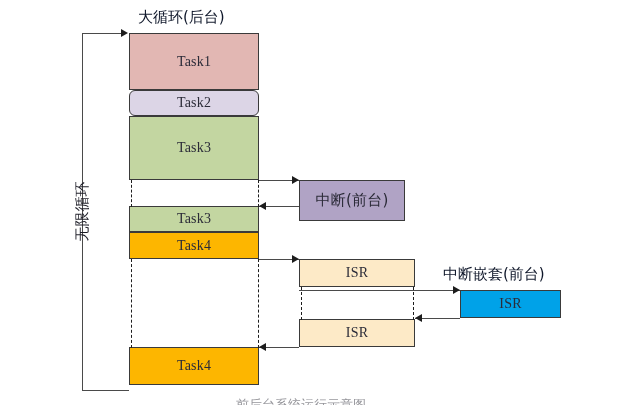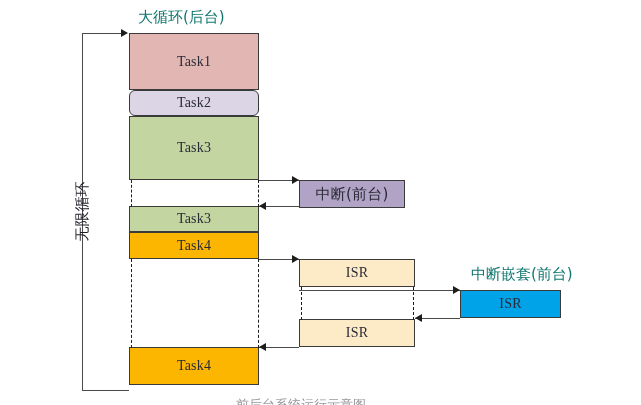--- a/index.html
+++ b/index.html
@@ -27,21 +27,21 @@
     display: flex;
     align-items: center;
     justify-content: center;
     color: #2b2b38;
     font-size: 14px;
     letter-spacing: 0.2px;
     white-space: nowrap;
   }
   .label {
     position: absolute;
-    color: #0f766e;
+    color: #0f172a;
     font-size: 15px;
     white-space: nowrap;
   }
   .label-cn {
     font-family: "DejaVu Sans", "Liberation Sans", sans-serif;
     font-size: 15px;
   }
   .gap {
     position: absolute;
     box-sizing: border-box;
@@ -106,21 +106,21 @@
   <div>
     <div class="hline" id="loop-top" style="left: 82px; top: 33px; width: 41px;"></div>
     <div class="vline" id="loop-left" style="left: 82px; top: 33px; height: 357px;"></div>
     <div class="hline" id="loop-bottom" style="left: 82px; top: 390px; width: 47px;"></div>
     <div class="arrow-r" id="loop-arrow" style="left: 121px; top: 29px;"></div>
     <div class="loop-text" id="loop-label" style="left: 42px; top: 201.5px; width: 80px; text-align: center;">无限循环</div>
   </div>
 
   <div class="label label-cn" style="left:138px; top:8px;">大循环(后台)</div>
 
-  <div class="label label-cn" style="left:443px; top:265px;margin-left:28px;">中断嵌套(前台)</div>
+  <div class="label label-cn" style="left:443px; top:265px;">中断嵌套(前台)</div>
 
   <div id="gaps-layer">
       <div class="gap" style="left: 129px; top: 180px; width: 130px; height: 26px;"></div>
       <div class="gap" style="left: 129px; top: 259px; width: 130px; height: 88px;"></div>
       <div class="gap" style="left: 299px; top: 287px; width: 116px; height: 32px;"></div>
     </div>
   <div id="transitions-layer">
       <div class="hline" style="left: 259px; top: 180px; width: 40px;"></div>
       <div class="arrow-r" style="left: 292px; top: 176px;"></div>
       <div class="hline" style="left: 259px; top: 206px; width: 40px;"></div>
@@ -136,21 +136,21 @@
     </div>
   <div id="blocks-layer">
       <div class="box" style="left: 129px; top: 33px; width: 130px; height: 57px; background: rgb(226, 183, 179);">Task1</div>
       <div class="box" style="left: 129px; top: 90px; width: 130px; height: 26px; background: rgb(220, 213, 230); border-radius: 6px;">Task2</div>
       <div class="box" style="left: 129px; top: 116px; width: 130px; height: 64px; background: rgb(195, 214, 161);">Task3</div>
       <div class="box" style="left: 129px; top: 206px; width: 130px; height: 26px; background: rgb(195, 214, 161);">Task3</div>
       <div class="box" style="left: 129px; top: 232px; width: 130px; height: 27px; background: rgb(253, 182, 0);">Task4</div>
       <div class="box" style="left: 129px; top: 347px; width: 130px; height: 38px; background: rgb(253, 182, 0);">Task4</div>
     </div>
   <div id="fg-layer">
-      <div class="box label-cn" style="left: 299px; top: 180px; width: 106px; height: 28px; background: rgb(176, 163, 197);">中断(前台)</div>
+      <div class="box label-cn" style="left: 299px; top: 180px; width: 106px; height: 41px; background: rgb(176, 163, 197);">中断(前台)</div>
       <div class="box" style="left: 299px; top: 259px; width: 116px; height: 28px; background: rgb(253, 234, 199);">ISR</div>
       <div class="box" style="left: 299px; top: 319px; width: 116px; height: 28px; background: rgb(253, 234, 199);">ISR</div>
       <div class="box" style="left: 460px; top: 290px; width: 101px; height: 28px; background: rgb(0, 162, 232);">ISR</div>
     </div>
   <div id="dashes-layer">
       <div class="vdash" style="left: 131px; top: 180px; height: 27px;"></div>
       <div class="vdash" style="left: 258px; top: 180px; height: 27px;"></div>
       <div class="vdash" style="left: 131px; top: 259px; height: 89px;"></div>
       <div class="vdash" style="left: 258px; top: 259px; height: 89px;"></div>
       <div class="vdash" style="left: 301px; top: 287px; height: 33px;"></div>

